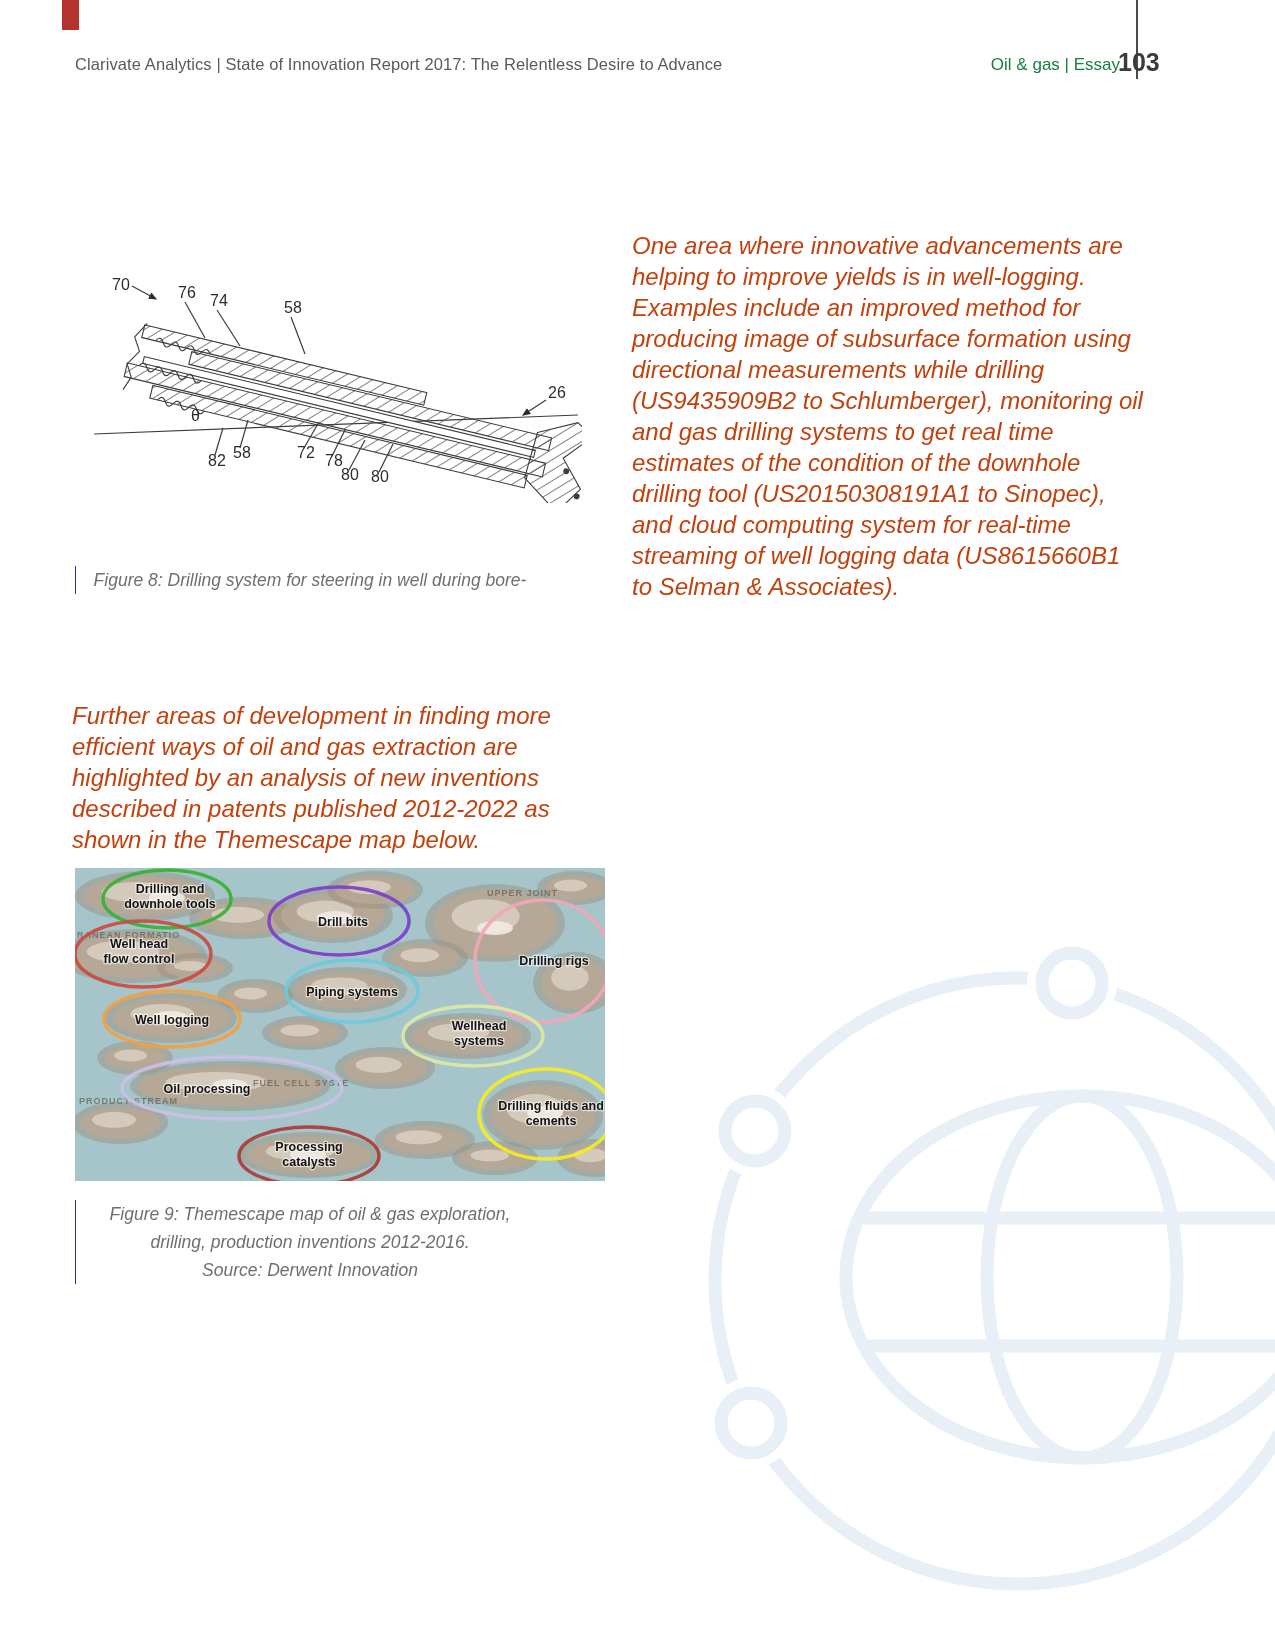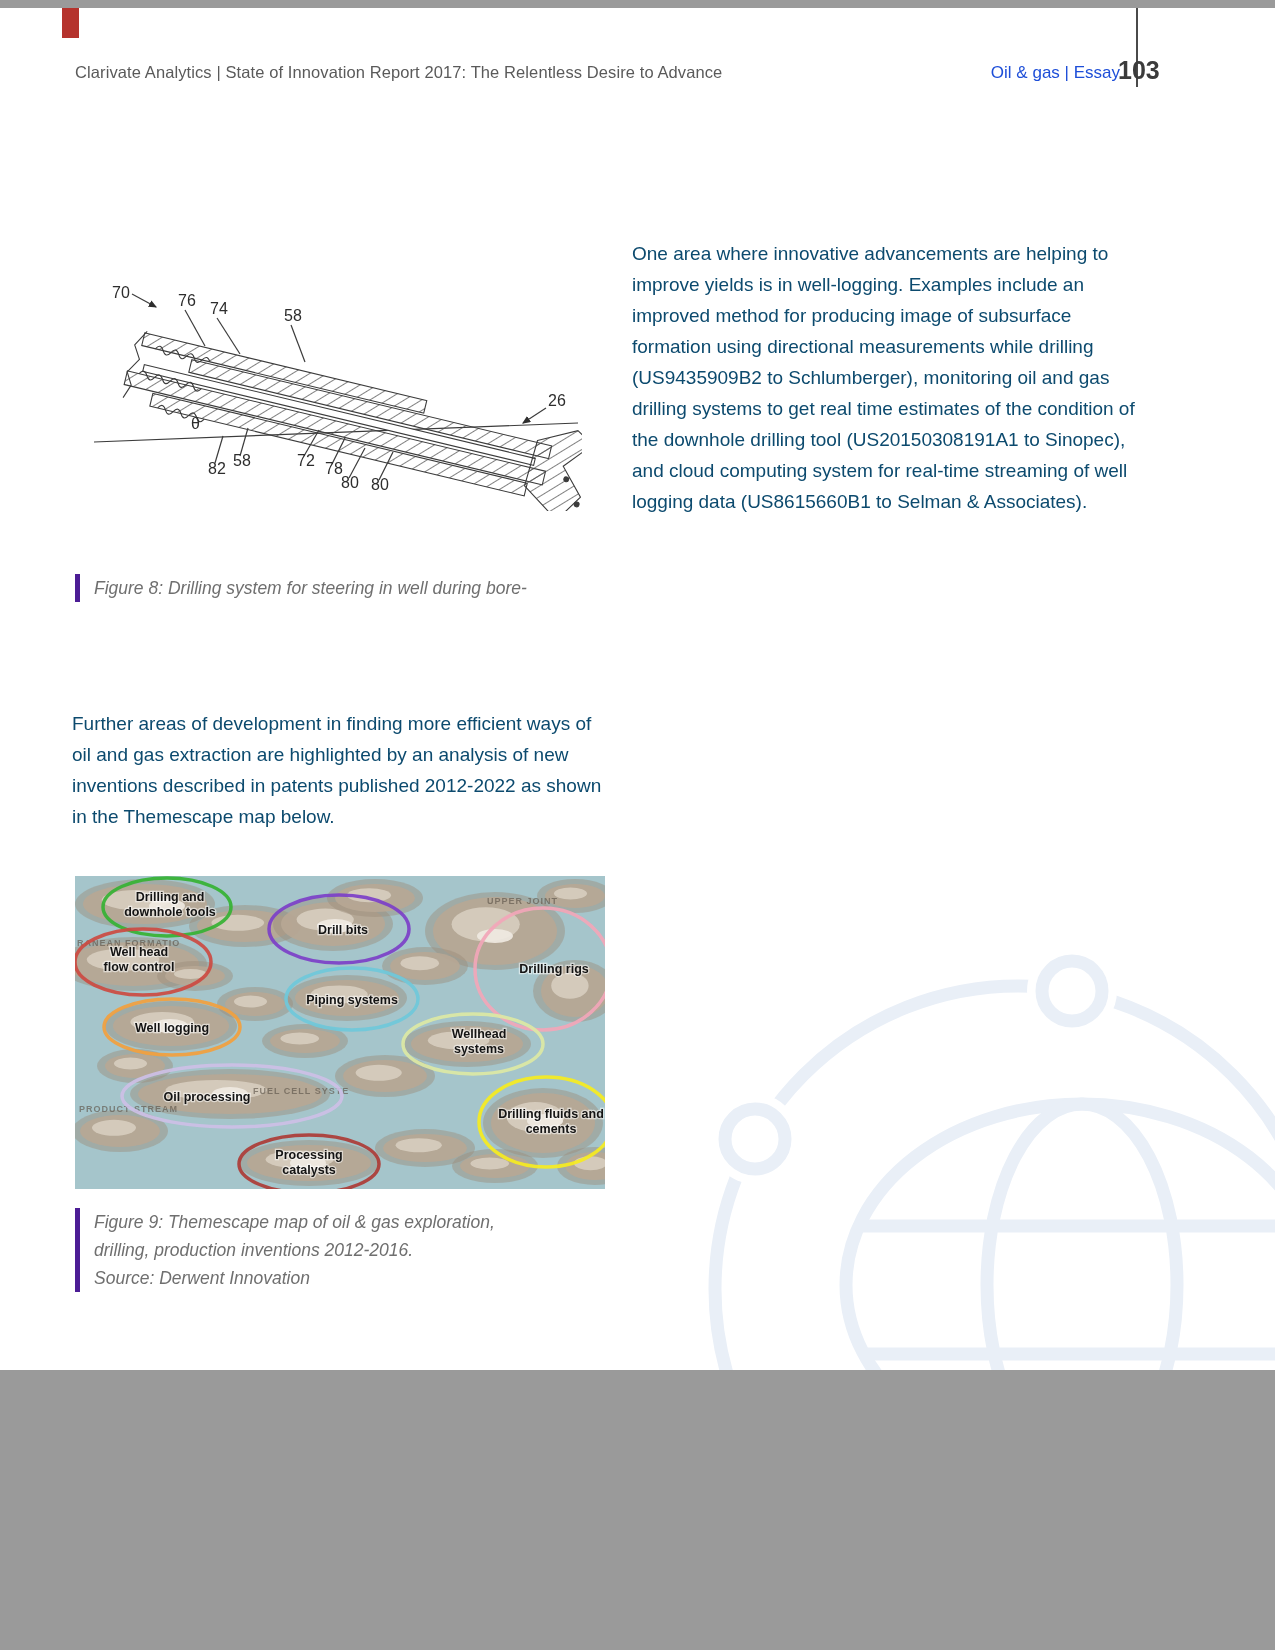--- a/index.html
+++ b/index.html
@@ -1,34 +1,34 @@
 <!DOCTYPE html>
 <html><head>
 <meta charset="utf-8">
 <style>
   html,body { margin:0; padding:0; background:#9a9a9a; }
   .page {
-    position:relative; width:1275px; height:1362px; margin:8px auto;
+    position:relative; width:1275px; height:1650px; margin:0 auto;
     background:#ffffff; overflow:hidden;
     font-family:"Liberation Sans", sans-serif;
   }
   
   .accent-bar { position:absolute; left:62px; top:0; width:17px; height:30px; background:#B5332D; }
   .hdr-left  { position:absolute; left:75px; top:55px; font-size:16.5px; color:#5a5a5a; letter-spacing:.1px; }
-  .hdr-right { position:absolute; left:0; top:55px; width:1120px; text-align:right; font-size:17px; color:#1d4ed8; }
+  .hdr-right { position:absolute; left:0; top:55px; width:1120px; text-align:right; font-size:17px; color:#15803d; }
   .hdr-divider { position:absolute; left:1136px; top:0; width:2px; height:79px; background:#4a4a4a; }
   .page-num  { position:absolute; left:1118px; top:48px; font-size:25px; font-weight:bold; color:#3b3b3b; }
   
-  .para { position:absolute; color:#0c4a6e; font-size:19px; line-height:31px; }
+  .para { position:absolute; color:#c2410c; font-size:24px; line-height:31px;font-style:italic; }
   .para-right { left:632px; top:230px; width:512px; }
   .para-left  { left:72px;  top:700px; width:540px; }
   
   .caption {
-    position:absolute; border-left:5px solid #4c1d95; padding-left:14px;
-    font-style:italic; font-size:17.5px; line-height:28px; color:#6f6f6f;
+    position:absolute; border-left:1px solid #4c1d95; padding-left:14px;
+    font-style:italic; font-size:17.5px; line-height:28px; color:#6f6f6f;text-align:center;
   }
   .cap-fig8 { left:75px; top:566px; width:440px; }
   .cap-fig9 { left:75px; top:1200px; width:440px; }
   
   .fig8-svg { position:absolute; left:92px; top:268px; }
   .map-wrap { position:absolute; left:75px; top:868px; width:530px; height:313px; }
   .pd-label { font-family:"Liberation Sans",sans-serif; font-size:16px; fill:#2d2d2d; }
   .pd-line  { stroke:#3c3c3c; stroke-width:1.2; fill:none; }
   .map-label { font-family:"Liberation Sans",sans-serif; font-size:12.5px; font-weight:bold;
                fill:#141414; text-anchor:middle; paint-order:stroke; stroke:#ffffff;

